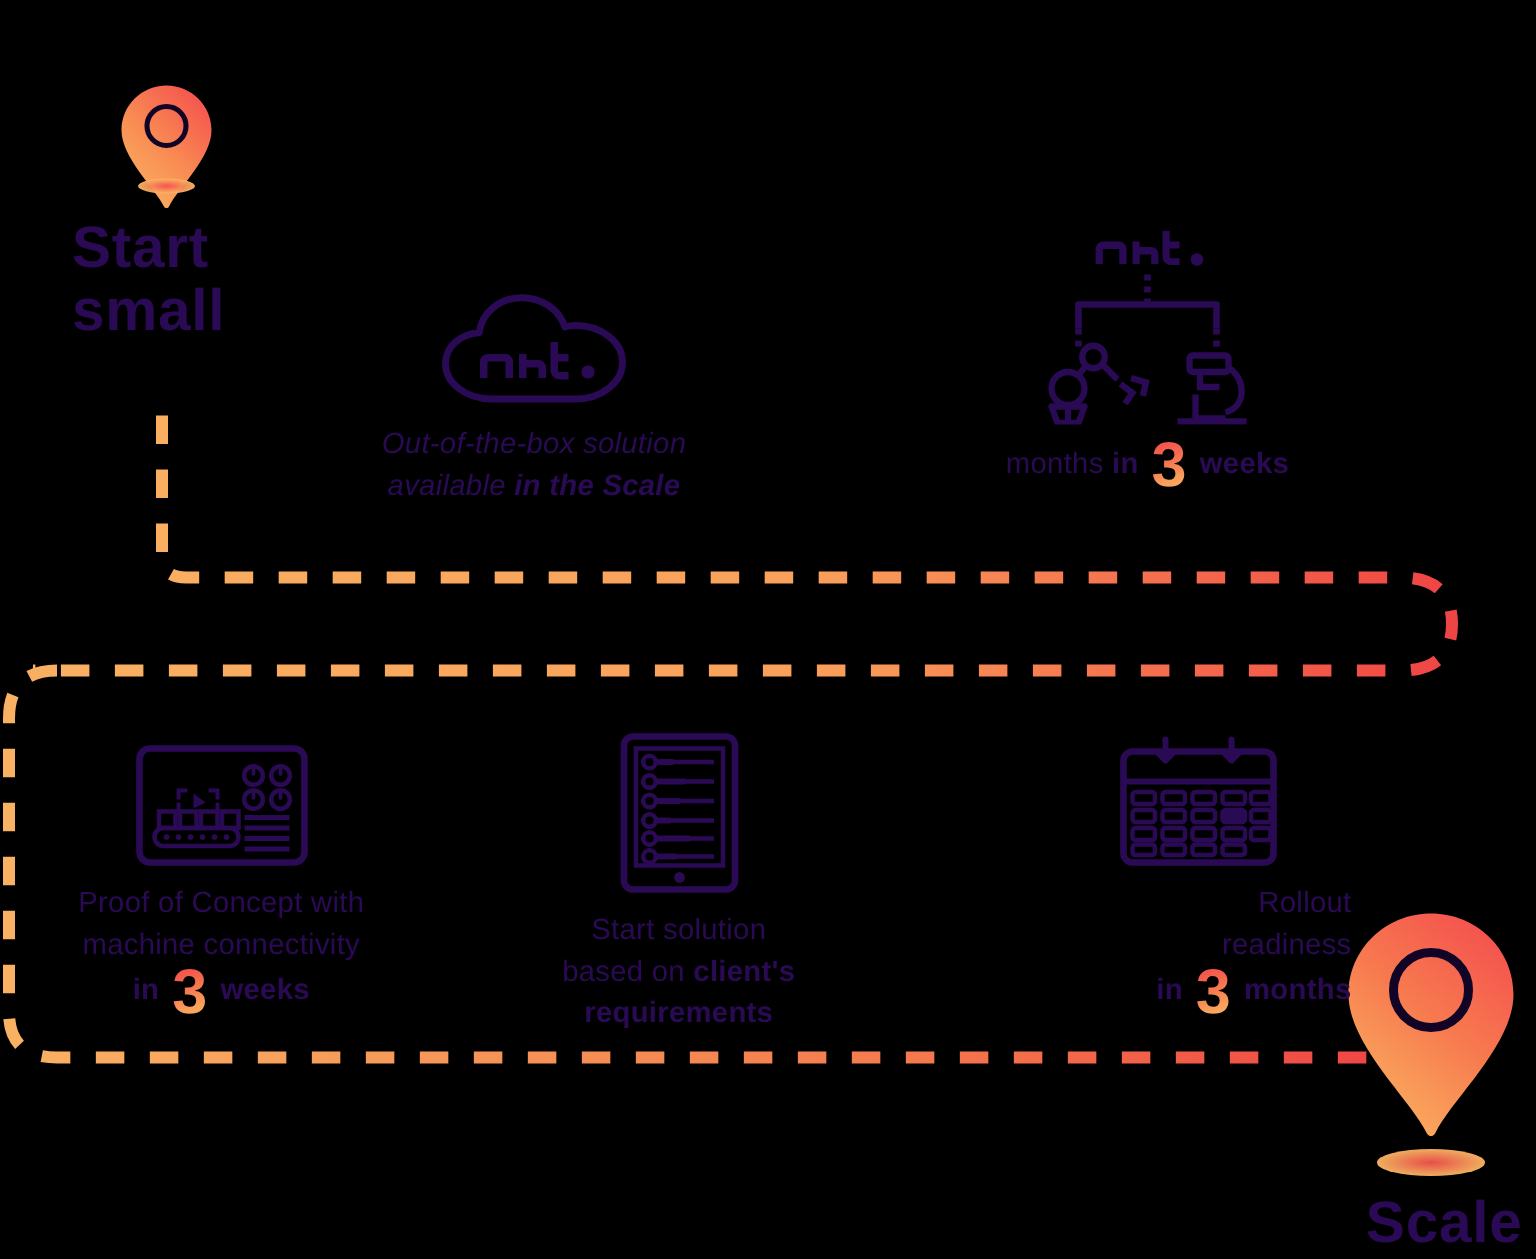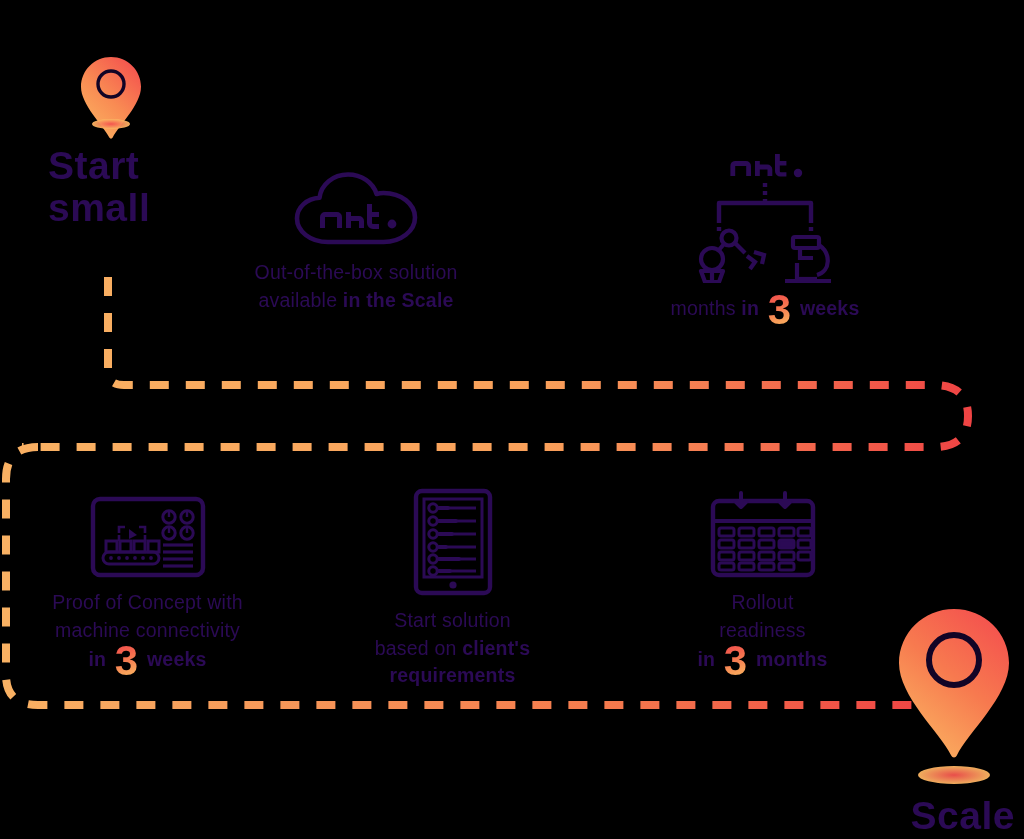--- a/index.html
+++ b/index.html
@@ -31,25 +31,25 @@
     letter-spacing:.2px;
   }
   .step-text b{font-weight:bold;}
   .big3{
     font-size:42px;font-weight:bold;line-height:.8;vertical-align:-9px;
     background:linear-gradient(160deg,#f0484e 0%,#f4694d 35%,#f9a05a 75%,#fbb762 100%);
     -webkit-background-clip:text;background-clip:text;color:transparent;
     padding:0 3px;display:inline-block;
   }
 
-  #step-cloud{left:196px;top:124px;width:320px;}
+  #step-cloud{left:196px;top:148px;width:320px;font-style:italic;}
   #step-analysis{left:620px;top:108px;width:290px;}
   #step-poc{left:20px;top:450px;width:255px;}
   #step-model{left:340px;top:442px;width:225px;}
-  #step-rollout{left:660px;top:442px;width:205px;}
+  #step-rollout{left:696px;top:442px;width:205px;text-align:right;}
 
   .nowrap{white-space:nowrap;}
 </style>
 </head>
 <body>
 
 <div class="stage">
 
   <svg id="path-svg" viewBox="0 0 1024 839">
     <defs>

